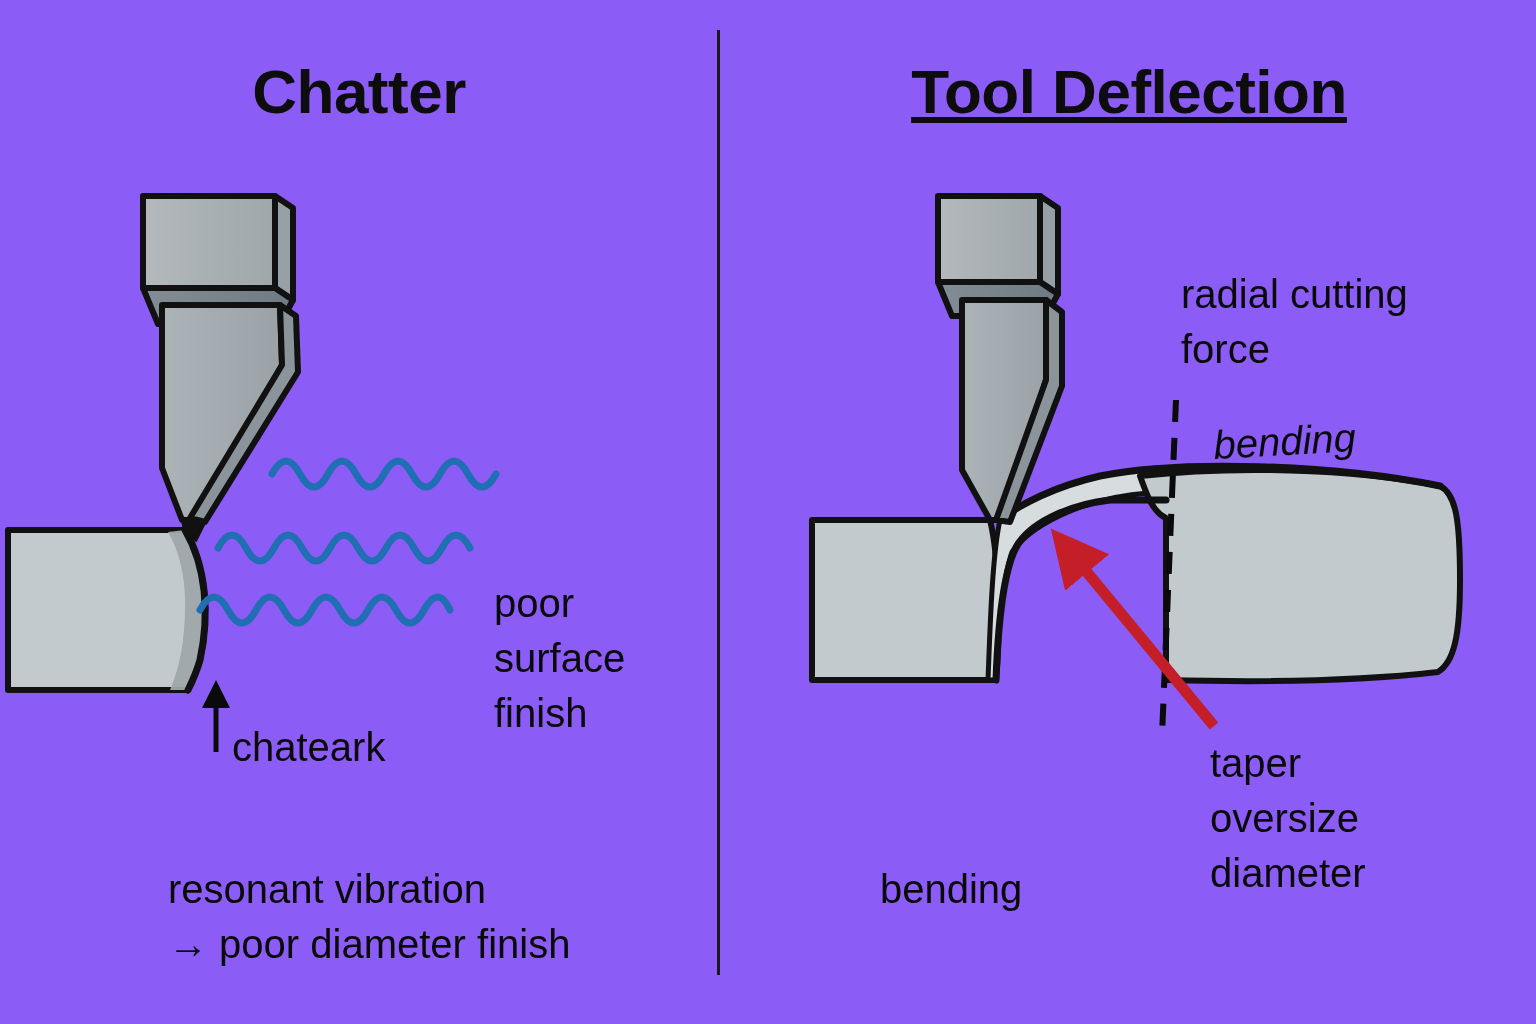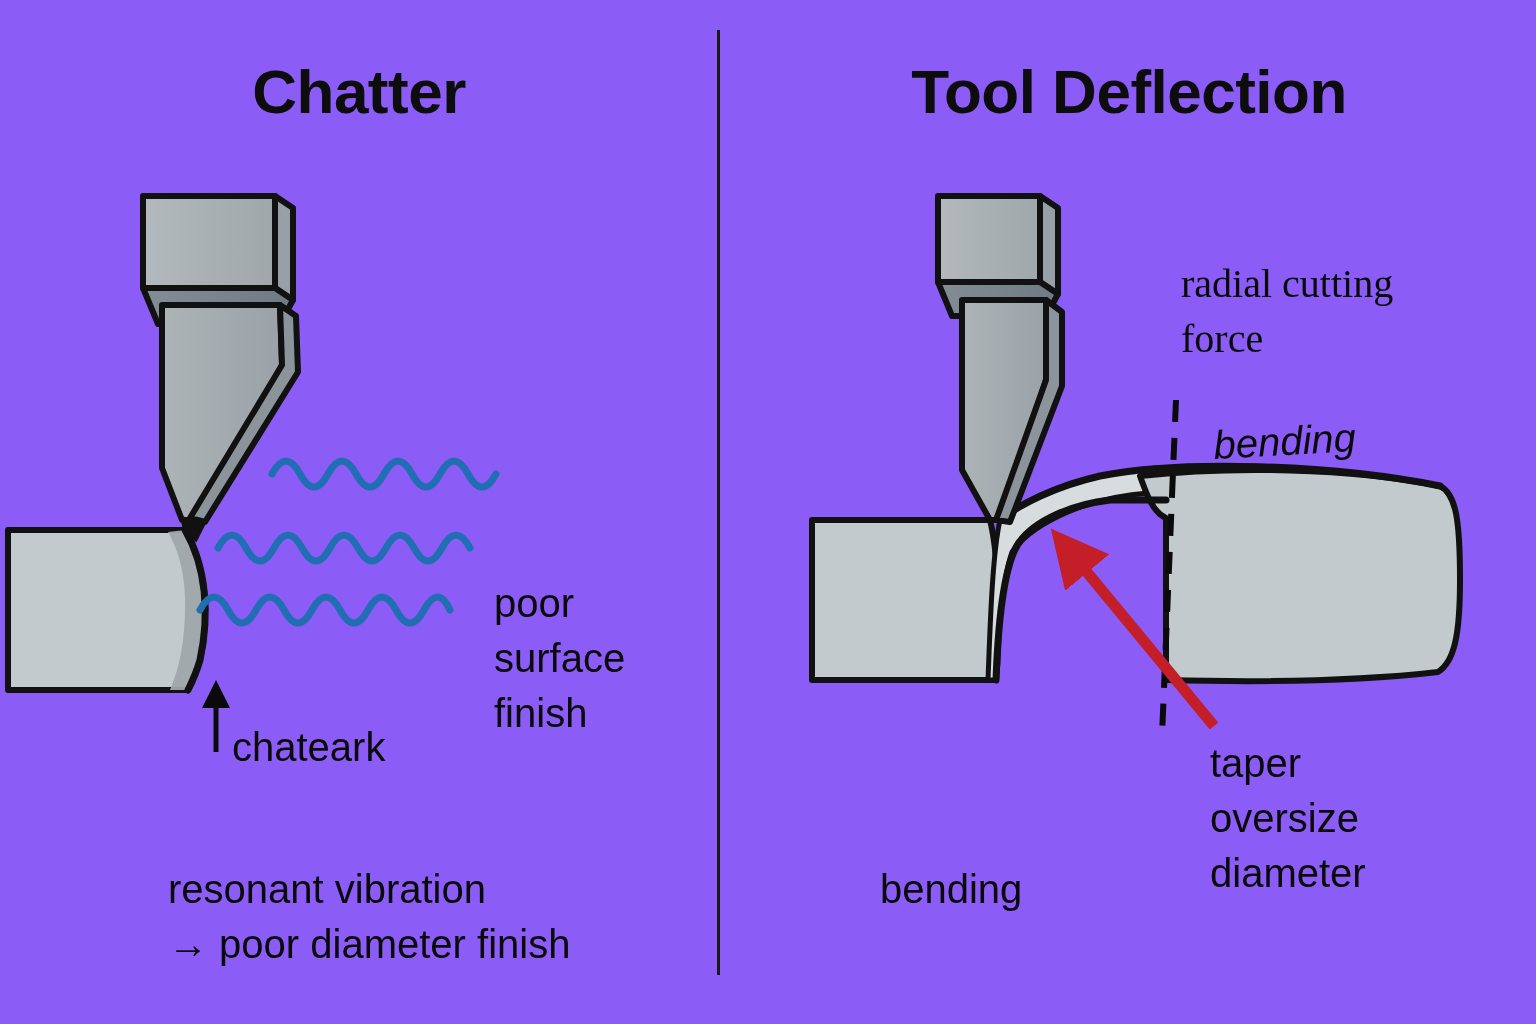--- a/index.html
+++ b/index.html
@@ -19,21 +19,21 @@
   .panel-title {
     position: absolute;
     font-family: "Liberation Sans", sans-serif;
     font-weight: bold;
     font-size: 62px;
     color: #0d0d0d;
     letter-spacing: -0.5px;
     white-space: nowrap;
   }
   #title-left  { left: 0;    top: 56px; width: 718px;  text-align: center; }
-  #title-right { left: 722px; top: 56px; width: 814px; text-align: center; }
+  #title-right { left: 722px; top: 56px; width: 814px; text-align: center; text-decoration: underline; }
 
   .divider {
     position: absolute;
     left: 717px;
     top: 30px;
     width: 3px;
     height: 945px;
     background: #1a1a1a;
   }
 
@@ -45,21 +45,21 @@
     color: #0a0a0a;
     white-space: pre-line;
   }
   .lbl.italic { font-style: italic; }
 
   #lbl-vibration-frequency { left: 424px; top: 258px; width: 300px; }
   #lbl-poor-surface-finish { left: 494px; top: 576px; width: 220px; }
   #lbl-chatter-mark        { left: 232px; top: 720px; }
   #lbl-resonant-caption    { left: 168px; top: 862px; width: 470px; }
 
-  #lbl-radial-cutting-force { left: 1181px; top: 256px; width: 300px; font-family: Liberation Serif, serif; }
+  #lbl-radial-cutting-force { left: 1181px; top: 267px; width: 300px; }
   #lbl-bending-italic       { left: 1212px; top: 418px; transform: rotate(-3.2deg); transform-origin: left top; }
   #lbl-taper-oversize       { left: 1210px; top: 736px; width: 250px; }
   #lbl-bending-bottom       { left: 880px;  top: 862px; }
 
   svg.art { position: absolute; left: 0; top: 0; width: 1536px; height: 1024px; }
 </style>
 </head>
 <body>
 
 <div id="page">

